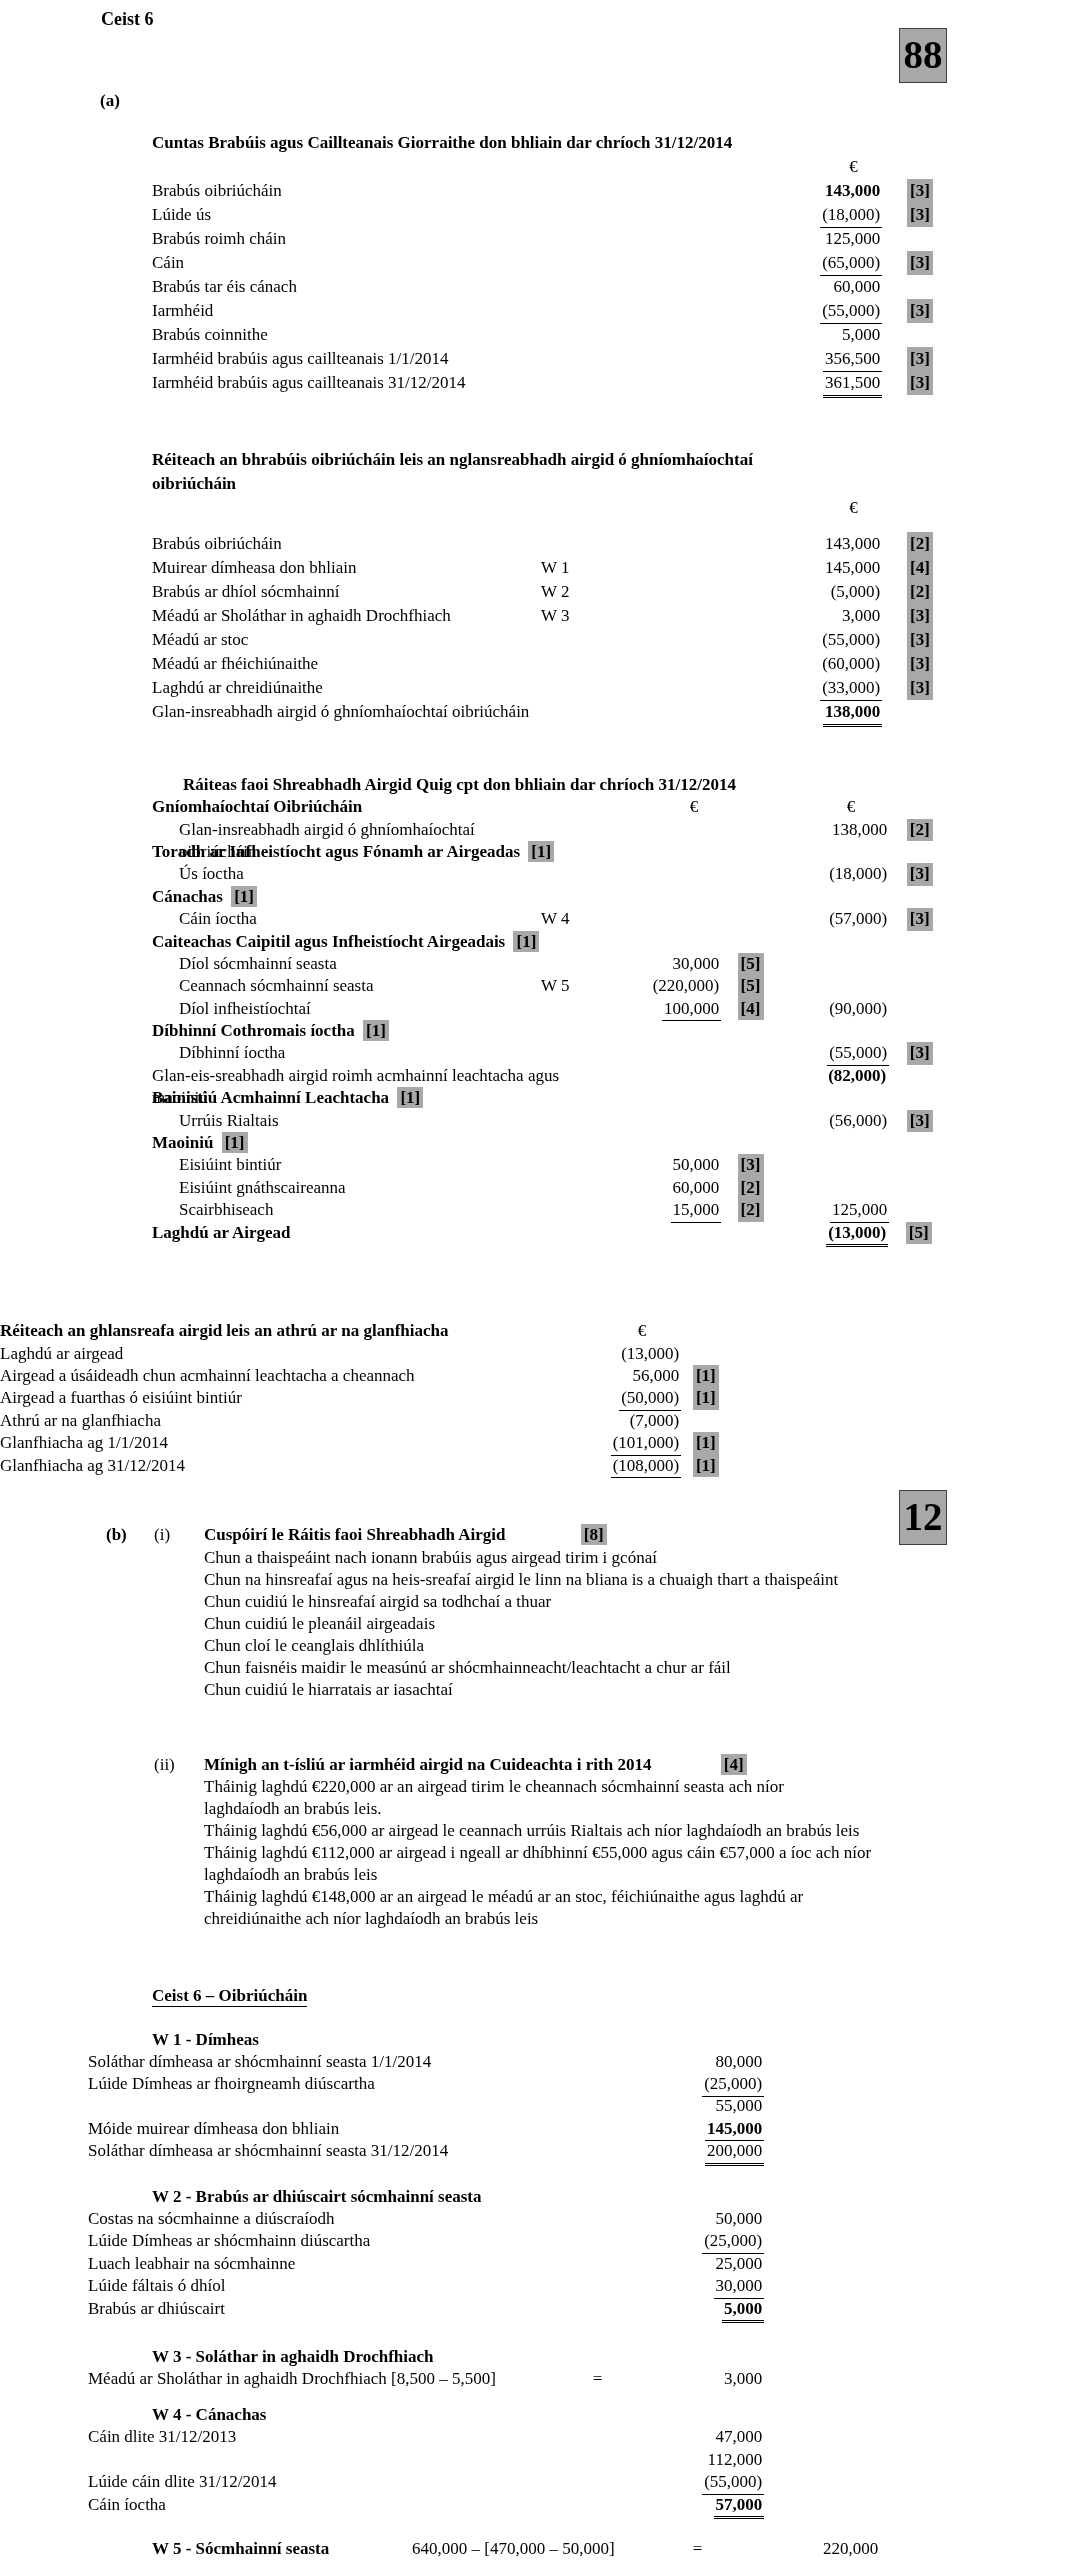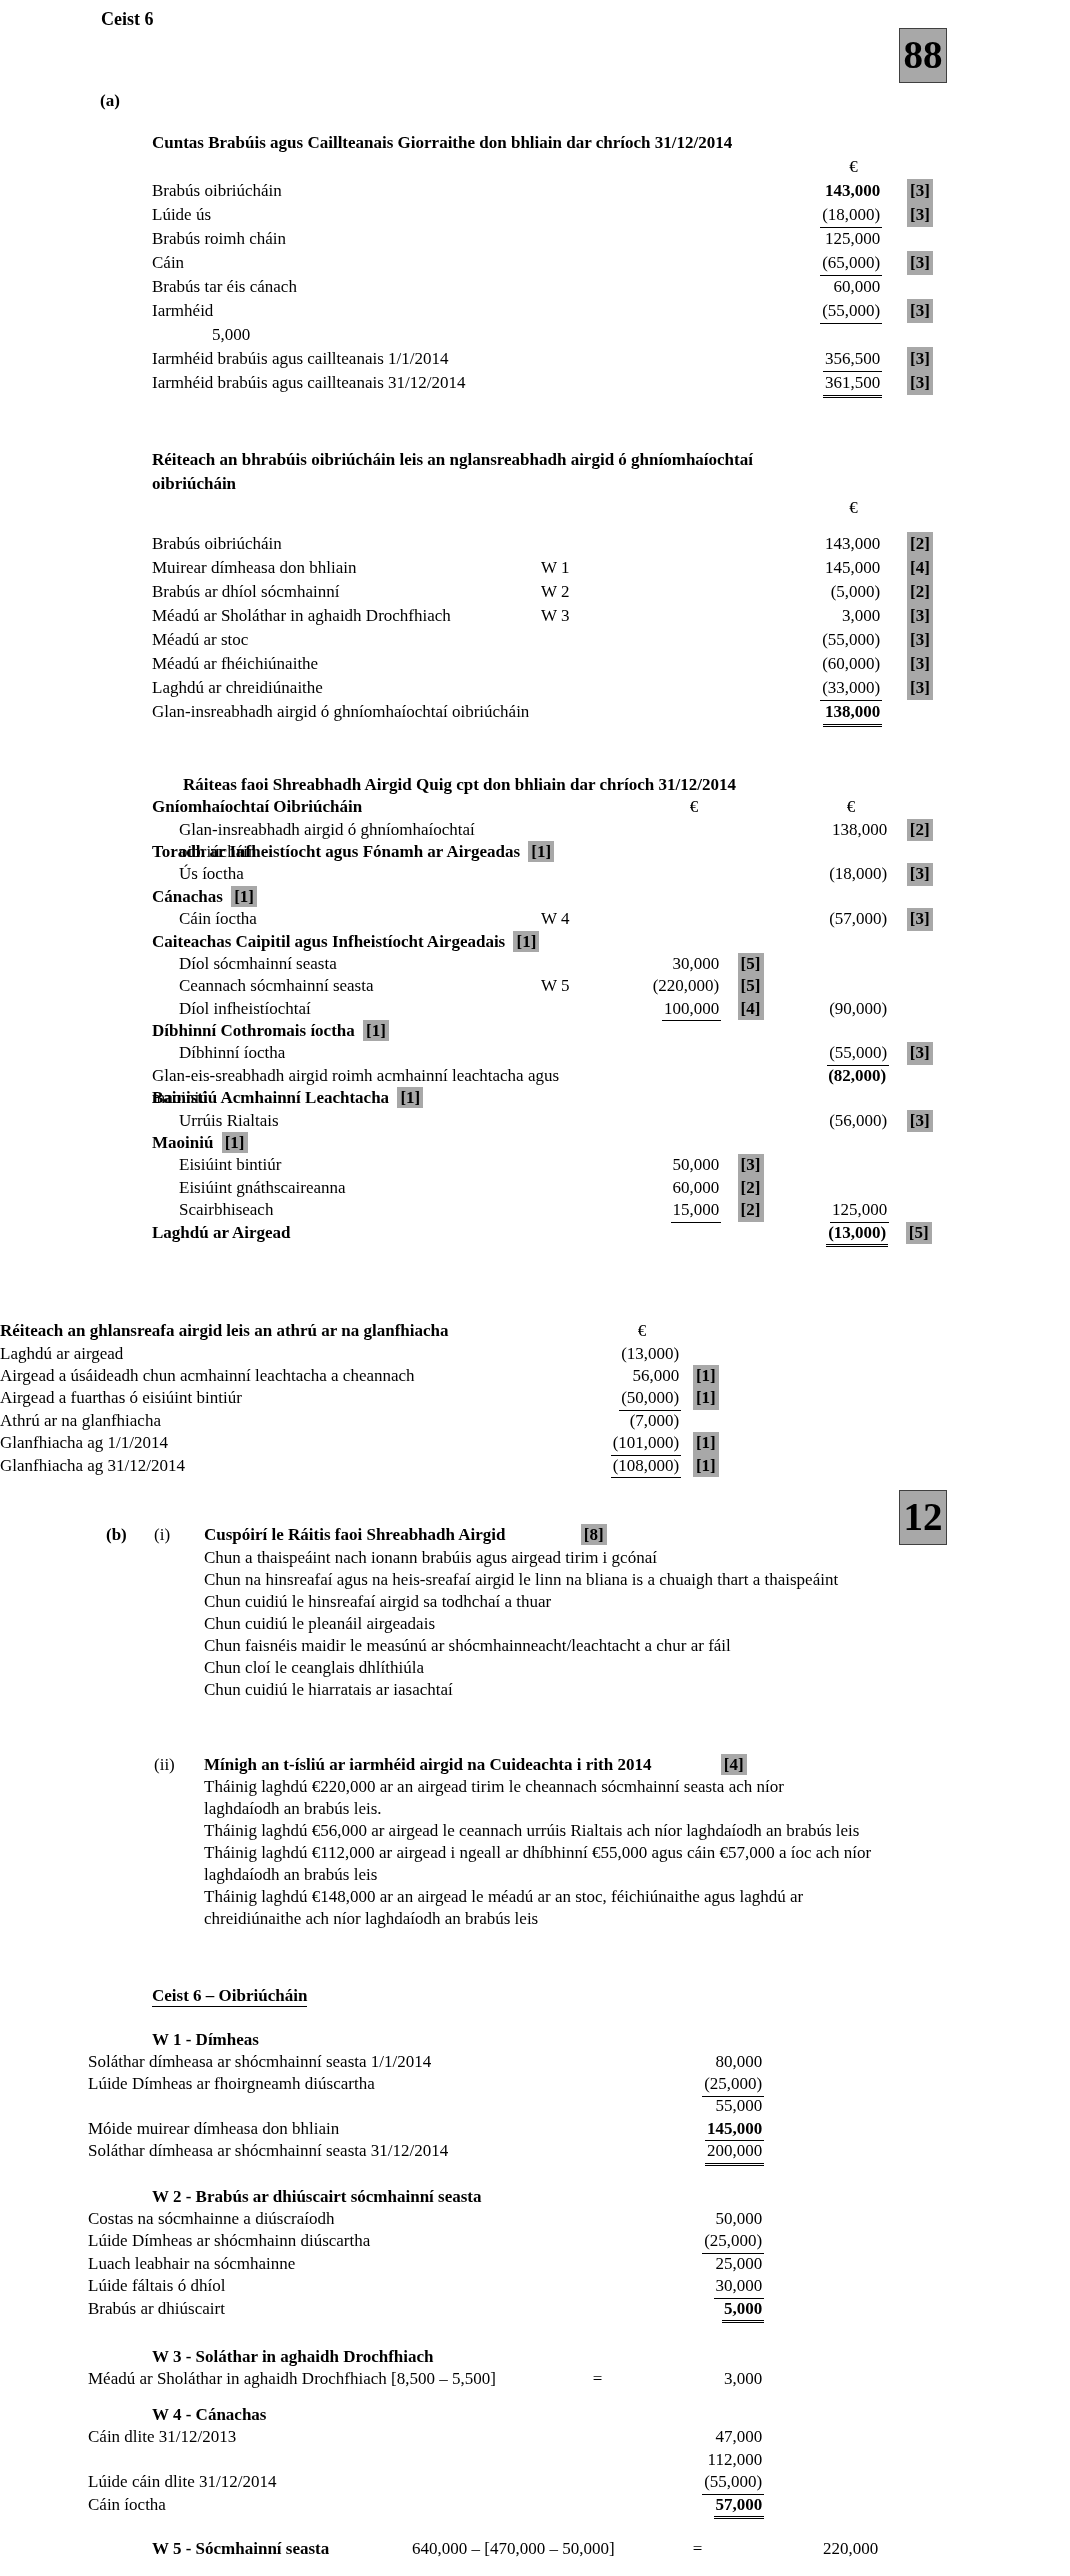--- a/index.html
+++ b/index.html
@@ -130,20 +130,21 @@
         <span class="mwrap mw95"></span>
       </div>
       <div class="row s12">
         <span class="lbl">Iarmhéid</span>
         <span class="amt a170"><span class="num u">(55,000)</span></span>
         <span class="mwrap mw95">
           <span class="mark">[3]</span>
         </span>
       </div>
       <div class="row s12">
+        <span class="lbl">Brabús coinnithe</span>
         <span class="amt a170"><span class="num">5,000</span></span>
         <span class="mwrap mw95"></span>
       </div>
       <div class="row s12">
         <span class="lbl">Iarmhéid brabúis agus caillteanais 1/1/2014</span>
         <span class="amt a170"><span class="num u">356,500</span></span>
         <span class="mwrap mw95">
           <span class="mark">[3]</span>
         </span>
       </div>
@@ -441,22 +442,22 @@
     <div class="bcontent">
       <div class="bhead">
         <span class="bht">Cuspóirí le Ráitis faoi Shreabhadh Airgid</span>
         <span class="im mgap8">[8]</span>
       </div>
       <div id="bilines">
           <div class="bline">Chun a thaispeáint nach ionann brabúis agus airgead tirim i gcónaí</div>
           <div class="bline">Chun na hinsreafaí agus na heis-sreafaí airgid le linn na bliana is a chuaigh thart a thaispeáint</div>
           <div class="bline">Chun cuidiú le hinsreafaí airgid sa todhchaí a thuar</div>
           <div class="bline">Chun cuidiú le pleanáil airgeadais</div>
+          <div class="bline">Chun cloí le ceanglais dhlíthiúla</div>
           <div class="bline">Chun faisnéis maidir le measúnú ar shócmhainneacht/leachtacht a chur ar fáil</div>
-          <div class="bline">Chun cloí le ceanglais dhlíthiúla</div>
           <div class="bline">Chun cuidiú le hiarratais ar iasachtaí</div>
         </div>
     </div>
   </div>
 
   <div class="bblock bii">
     <span class="ilab">(ii)</span>
     <div class="bcontent">
       <div class="bhead">
         <span class="bht">Mínigh an t-ísliú ar iarmhéid airgid na Cuideachta i rith 2014</span>

